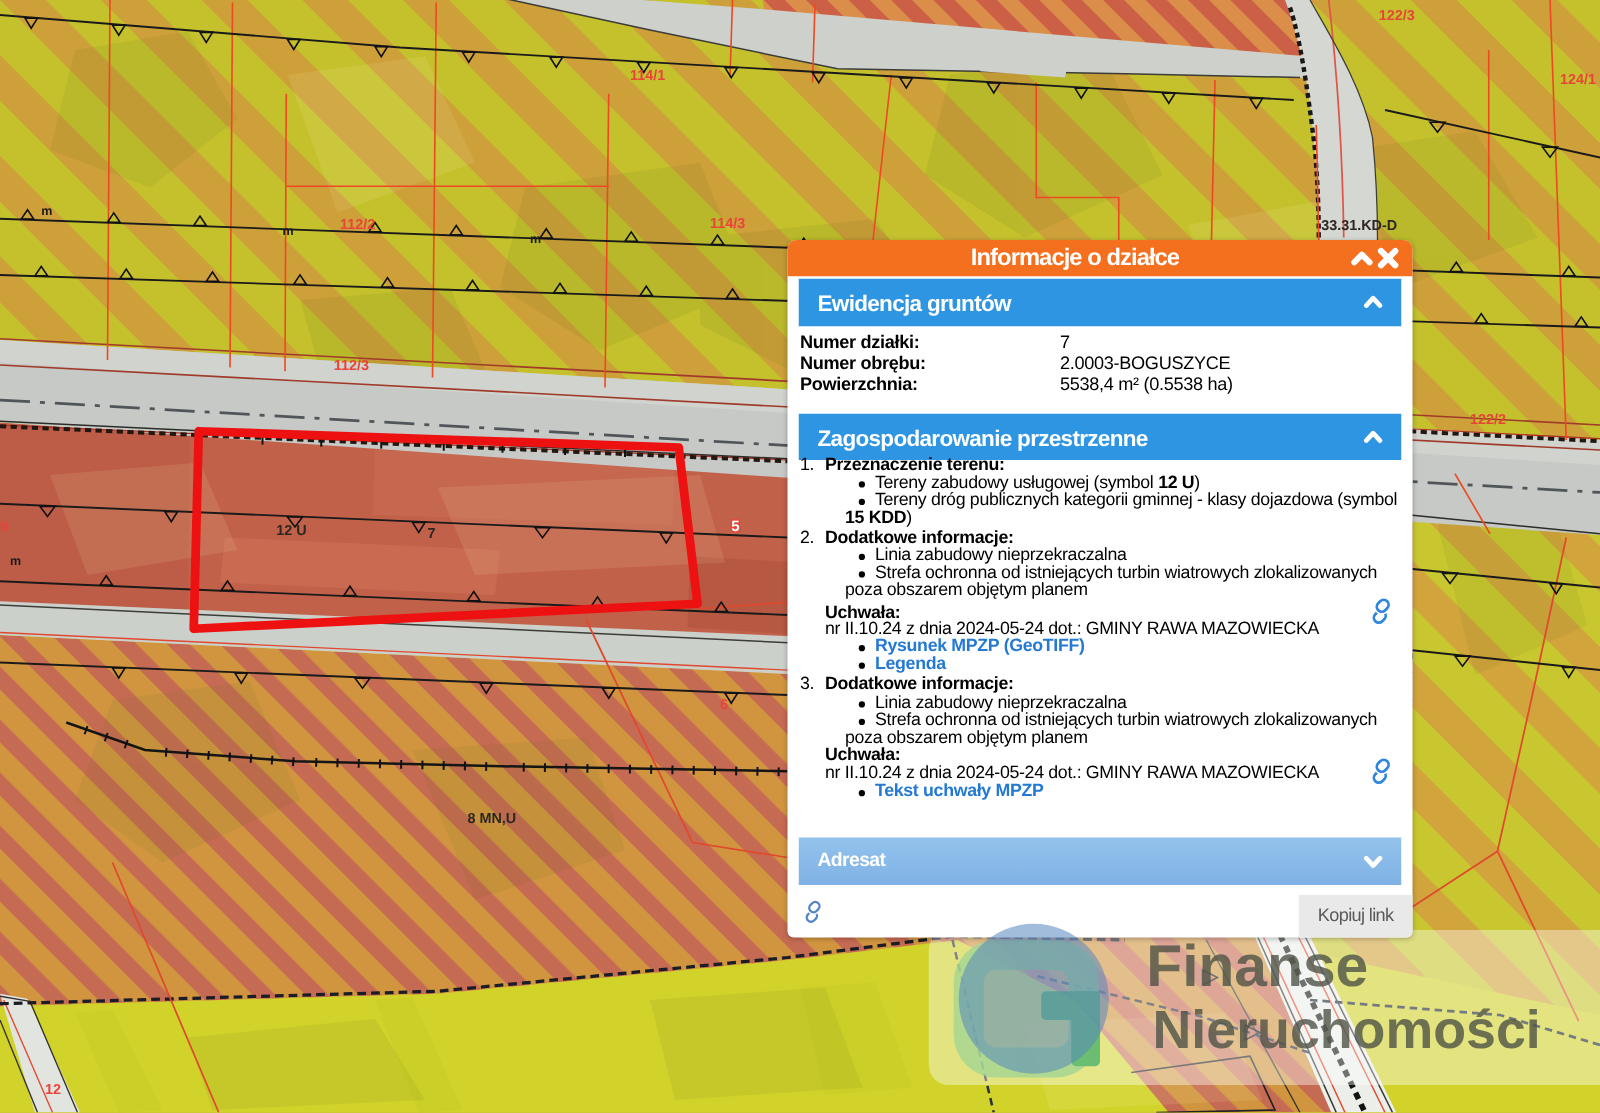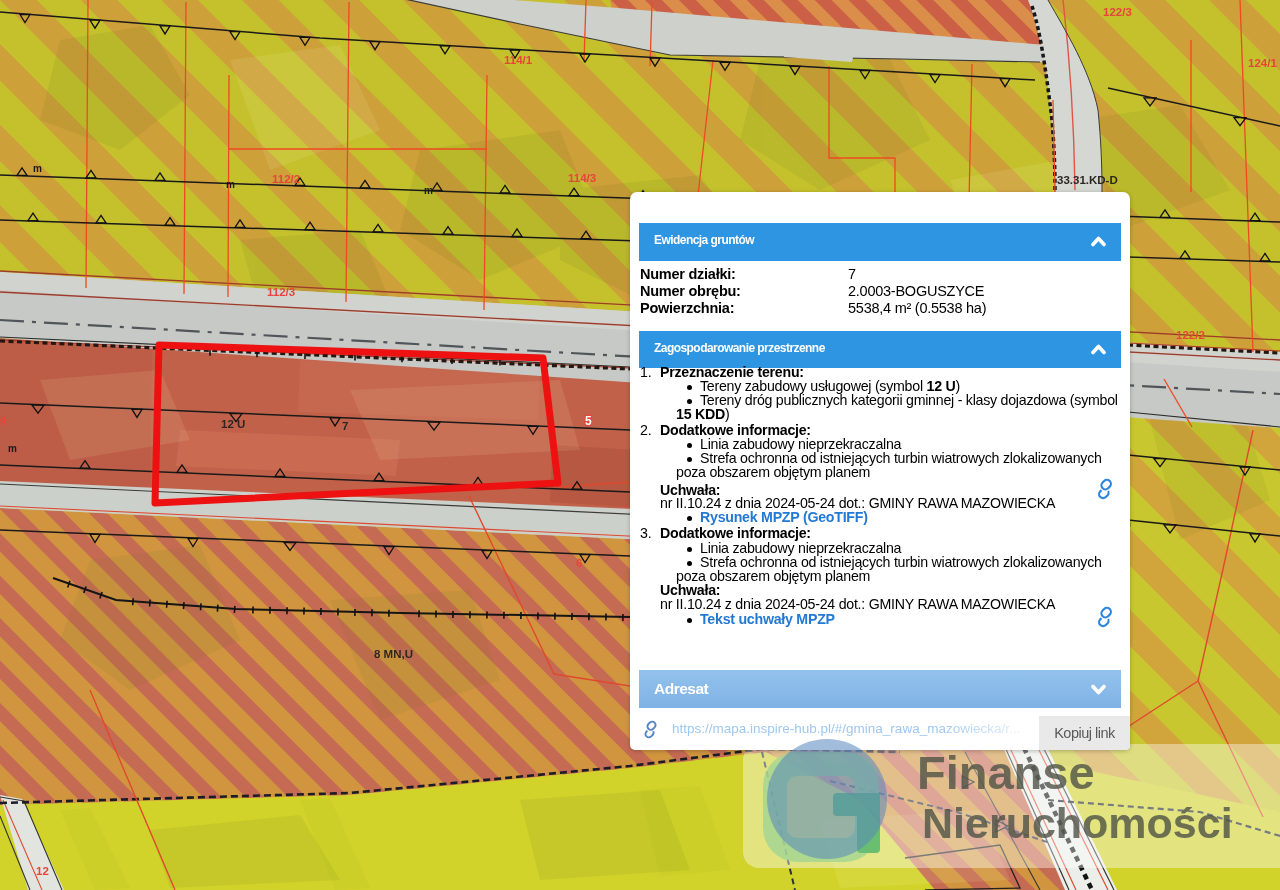--- a/index.html
+++ b/index.html
@@ -1,21 +1,21 @@
 <!DOCTYPE html>
 <html><head>
 <meta charset="utf-8">
 <style>
   html,body{margin:0;padding:0;}
   body{width:1280px;height:890px;overflow:hidden;font-family:"Liberation Sans",sans-serif;position:relative;background:#c9c733;}
   #map{position:absolute;left:0;top:0;width:1280px;height:890px;}
   #popup{position:absolute;left:630px;top:192px;width:500px;height:558px;background:#fff;border-radius:7px 7px 5px 5px;box-shadow:0 1px 4px rgba(0,0,0,.25);}
   #phead{position:absolute;left:0;top:0;width:100%;height:29px;background:#f4701f;border-radius:7px 7px 0 0;}
   #phead .t{position:absolute;top:4px;width:440px;text-align:center;left:10px;color:#fff;font-size:19px;letter-spacing:-0.75px;font-weight:bold;}
-  .bar{position:absolute;left:9px;width:482px;background:#2e95e2;color:#fff;font-weight:bold;font-size:12px;letter-spacing:-0.55px;}
+  .bar{position:absolute;left:9px;width:482px;background:#2e95e2;color:#fff;font-weight:bold;font-size:18px;letter-spacing:-0.55px;}
   .bar .bt{position:absolute;left:15px;top:10px;}
   .chev{position:absolute;right:14px;}
   .row{position:absolute;left:10px;font-size:14.5px;letter-spacing:-0.25px;color:#000;white-space:nowrap;}
   .row b{display:inline-block;width:208px;font-weight:bold;}
   .lst{position:absolute;left:10px;right:4px;font-size:14.2px;letter-spacing:-0.25px;color:#000;}
   .ln{position:relative;height:14.1px;line-height:14.6px;white-space:nowrap;}
   .num{position:absolute;left:0px;}
   .hd{position:absolute;left:20px;font-weight:bold;}
   .bu{position:absolute;left:60px;}
   .bu::before{content:"";position:absolute;left:-13px;top:6px;width:5px;height:5px;border-radius:50%;background:#000;}
@@ -331,20 +331,32 @@
   <rect x="833" y="793" width="47" height="23" rx="4" fill="#4cb56d"></rect>
   <rect x="857" y="793" width="23" height="60" rx="4" fill="#4cb56d"></rect>
 </g>
 <g font-family="Liberation Sans, sans-serif" font-weight="bold" fill="rgba(78,82,70,0.8)">
   <text x="917" y="789" font-size="47">Finanse</text>
   <text x="922" y="838" font-size="43">Nieruchomości</text>
 </g>
 </g>
 </svg>
 <div id="popup">
+  <div id="phead">
+      <div class="t">Informacje o działce</div>
+    <svg style="position:absolute;right:31px;top:5px" width="19" height="19" viewBox="0 0 20 20">
+        <polyline points="3.5,13.5 10,7 16.5,13.5" fill="none" stroke="#fff" stroke-width="5" stroke-linecap="round" stroke-linejoin="round"></polyline>
+      </svg>
+    <svg style="position:absolute;right:10px;top:5px" width="19" height="19" viewBox="0 0 20 20">
+        <g stroke="#fff" stroke-width="5.2" stroke-linecap="round">
+          <line x1="4" y1="4" x2="16" y2="16"></line>
+          <line x1="16" y1="4" x2="4" y2="16"></line>
+        </g>
+      </svg>
+  </div>
   <div class="bar" style="top:31px;height:38px">
       <span class="bt">Ewidencja gruntów</span>
     <svg class="chev" style="top:10px" width="17" height="17" viewBox="0 0 20 20">
         <polyline points="3.5,13.5 10,6.5 16.5,13.5" fill="none" stroke="#fff" stroke-width="4.4" stroke-linecap="round" stroke-linejoin="round"></polyline>
       </svg>
   </div>
   <div class="row" style="top:74px"><b>Numer działki:</b>7</div>
   <div class="row" style="top:91px"><b>Numer obrębu:</b>2.0003-BOGUSZYCE</div>
   <div class="row" style="top:108px"><b>Powierzchnia:</b>5538,4 m² (0.5538 ha)</div>
   <div class="bar" style="top:139px;height:37px">
@@ -381,20 +393,23 @@
         <span class="ct">poza obszarem objętym planem</span>
       </div>
     <div class="ln" style="margin-top:3px">
         <span class="ck"><b>Uchwała:</b></span>
       </div>
     <div class="ln" style="margin-top:-1px">
         <span class="ck">nr II.10.24 z dnia 2024-05-24 dot.: GMINY RAWA MAZOWIECKA</span>
       </div>
     <div class="ln">
         <span class="bu lnk">Rysunek MPZP (GeoTIFF)</span>
+      </div>
+    <div class="ln">
+        <span class="bu lnk">Legenda</span>
       </div>
     <div class="ln" style="margin-top:2px">
         <span class="num">3.</span>
         <span class="hd">Dodatkowe informacje:</span>
       </div>
     <div class="ln" style="margin-top:0.8px">
         <span class="bu">Linia zabudowy nieprzekraczalna</span>
       </div>
     <div class="ln">
         <span class="bu">Strefa ochronna od istniejących turbin wiatrowych zlokalizowanych</span>
@@ -433,17 +448,16 @@
       </svg>
   </div>
   <div id="footer">
     <svg style="position:absolute;left:11px;top:12px" width="19" height="19" viewBox="0 0 24 24">
         <g transform="rotate(-45 12 12)" fill="none" stroke="#5585c7" stroke-width="2.4">
           <rect x="2.2" y="10.2" width="11" height="8.6" rx="4.3"></rect>
           <rect x="10.8" y="5.2" width="11" height="8.6" rx="4.3" stroke="#fff" stroke-width="5.2"></rect>
           <rect x="10.8" y="5.2" width="11" height="8.6" rx="4.3"></rect>
         </g>
       </svg>
-    <div id="furl">https://mapa.inspire-hub.pl/#/gmina_rawa_mazowiecka/r...</div>
     <div id="fbtn">Kopiuj link</div>
   </div>
 </div>
 <div id="bluecirc"></div>
 
 </body></html>

